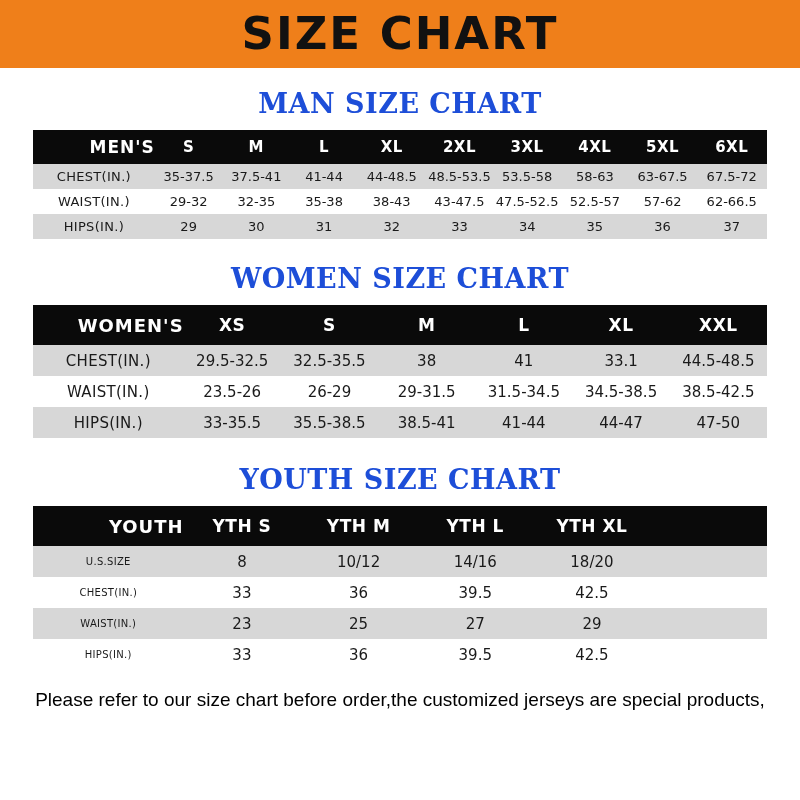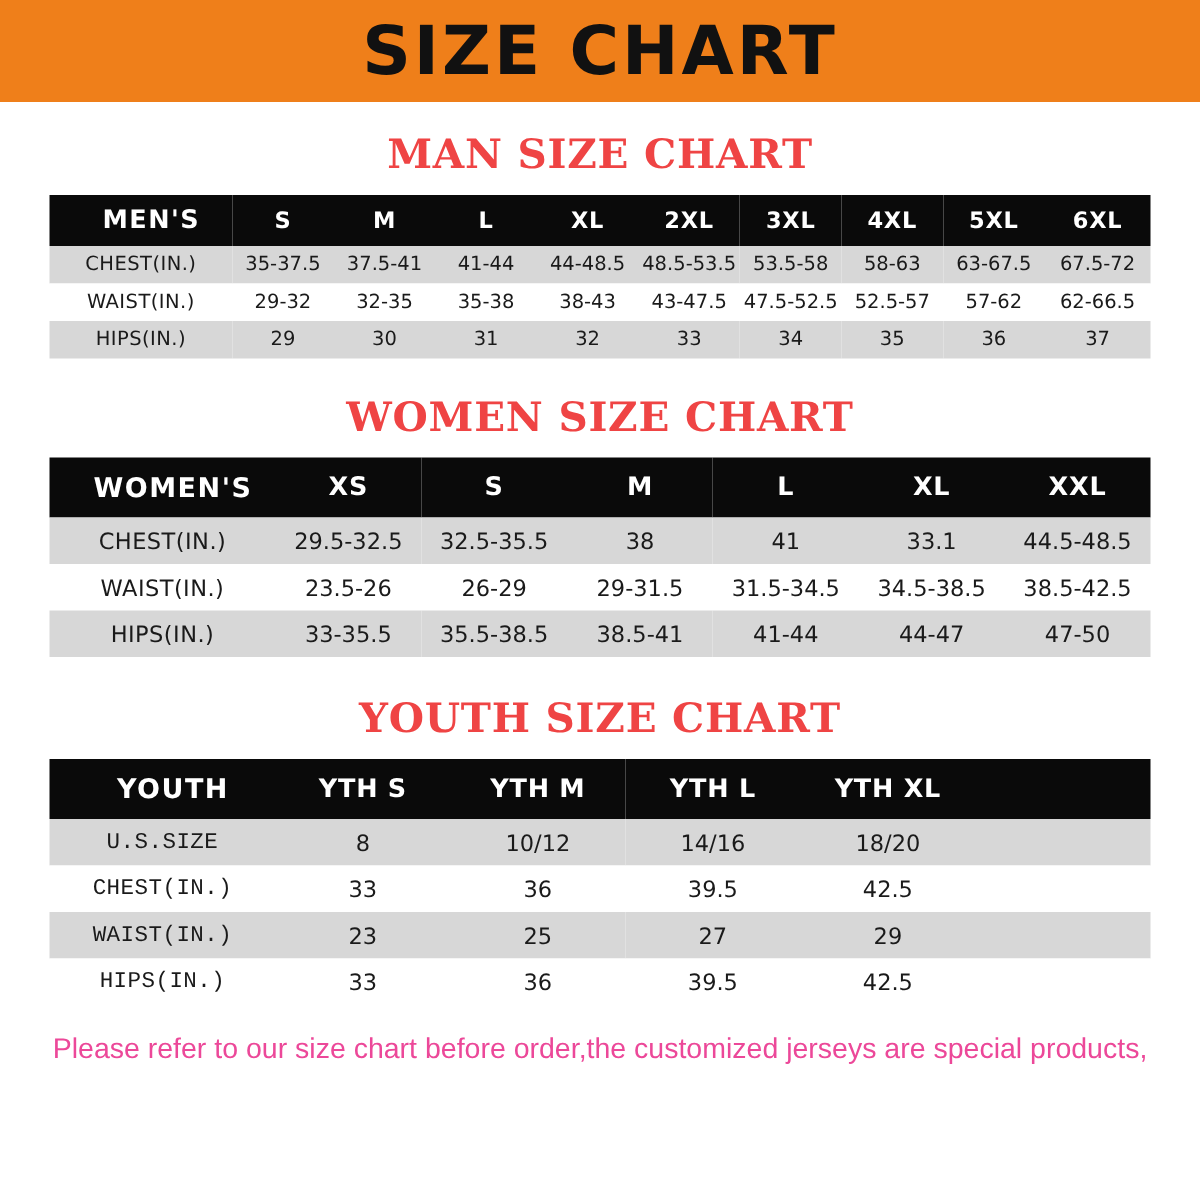--- a/index.html
+++ b/index.html
@@ -59,21 +59,21 @@
     text-align: center;
     line-height: 68px;
   }
 
   
   .section-title {
     text-align: center;
     font-family: "DejaVu Serif", serif;
     font-weight: bold;
     font-size: 27px;
-    color: #ef4444;
+    color: #1d4ed8;
     letter-spacing: 0.5px;
     margin: 0;
   }
   .sec-man-title { margin-top: 20px; }
   .sec-women-title { margin-top: 24px; }
   .sec-youth-title { margin-top: 26px; text-align: center; }
 
   
   .chart-wrap {
     padding: 0 33px;
@@ -96,21 +96,21 @@
     background: #0a0a0a;
   }
   table.chart thead th {
     color: #ffffff;
     font-weight: bold;
     font-size: 15px;
     height: 34px;
     letter-spacing: 0.5px;
   }
   table.chart thead th.rowlabel {
-    text-align: center;
+    text-align: right;
     padding-left: 14px;
     font-size: 17px;
     letter-spacing: 1px;
   }
   
   table.chart tbody tr.rlight { background: #d7d7d7; }
   table.chart tbody tr.rwhite { background: #ffffff; }
   table.chart tbody td {
     height: 25px;
     font-size: 13px;
@@ -124,28 +124,28 @@
   
   table.women thead th { font-size: 17px; height: 40px; }
   table.women thead th.rowlabel { font-size: 18px; }
   table.women tbody td { height: 31px; font-size: 15px; }
   table.women tbody td.rowlabel { font-size: 15px; }
 
   
   table.youth thead th { font-size: 17px; height: 40px; }
   table.youth thead th.rowlabel { font-size: 18px; }
   table.youth tbody td { height: 31px; font-size: 15px; }
-  table.youth tbody td.rowlabel { font-size: 15px; font-family: Liberation Mono, monospace; }
+  table.youth tbody td.rowlabel { font-size: 10px; }
 
   
   .footer-note {
     margin-top: 16px;
     padding: 0 22px;
     text-align: center;
-    color: #ec4899;
+    color: #000000;
     font-family: "Liberation Sans", sans-serif;
     font-size: 19px;
     line-height: 28px;
   }
   .footer-note div { white-space: nowrap; }
 </style>
 </head>
 <body>
 
 <div class="page">

